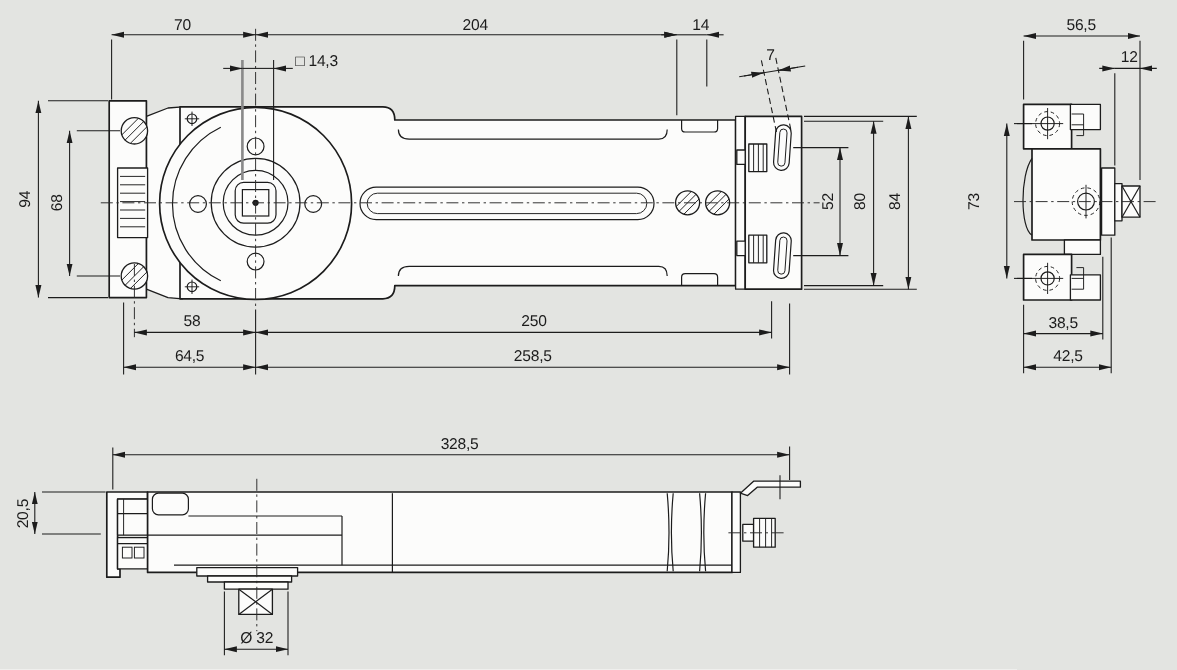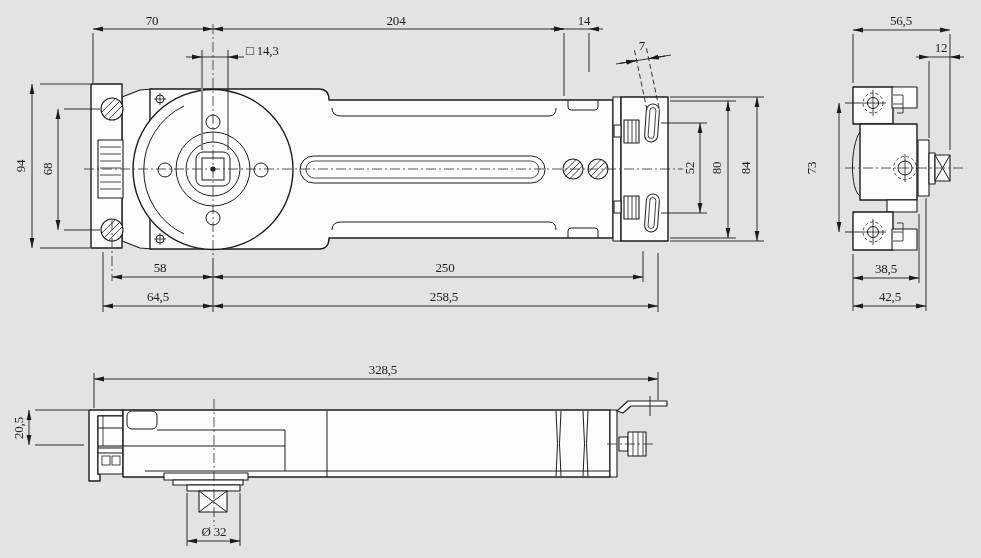--- a/index.html
+++ b/index.html
@@ -1,17 +1,17 @@
 <!DOCTYPE html>
 <html><head>
 <meta charset="utf-8">
 <style>
   html,body{margin:0;padding:0;}
   .stage{position:relative;width:981px;height:558px;background:#e3e4e1;overflow:hidden;
-         font-family:Liberation Serif, serif;}
+         font-family:Liberation Sans, sans-serif;}
   svg{position:absolute;left:0;top:0;}
   .outline{fill:#fcfcfb;stroke:#1c1c1c;stroke-width:1.4;stroke-linejoin:round;}
   .part{fill:#fcfcfb;stroke:#1c1c1c;stroke-width:1.1;stroke-linejoin:round;}
   .det{fill:none;stroke:#1c1c1c;stroke-width:1;}
   .thin{fill:none;stroke:#1c1c1c;stroke-width:0.8;}
   .cl{fill:none;stroke:#2b2b2b;stroke-width:0.8;stroke-dasharray:10 3 2 3;}
   .dim{fill:none;stroke:#1c1c1c;stroke-width:0.9;}
   .dimd{fill:none;stroke:#1c1c1c;stroke-width:0.9;stroke-dasharray:5 3;}
   .dashc{fill:none;stroke:#1c1c1c;stroke-width:0.8;stroke-dasharray:3 2.5;}
   .aux{fill:none;stroke:#8a8a8a;stroke-width:2.2;}

